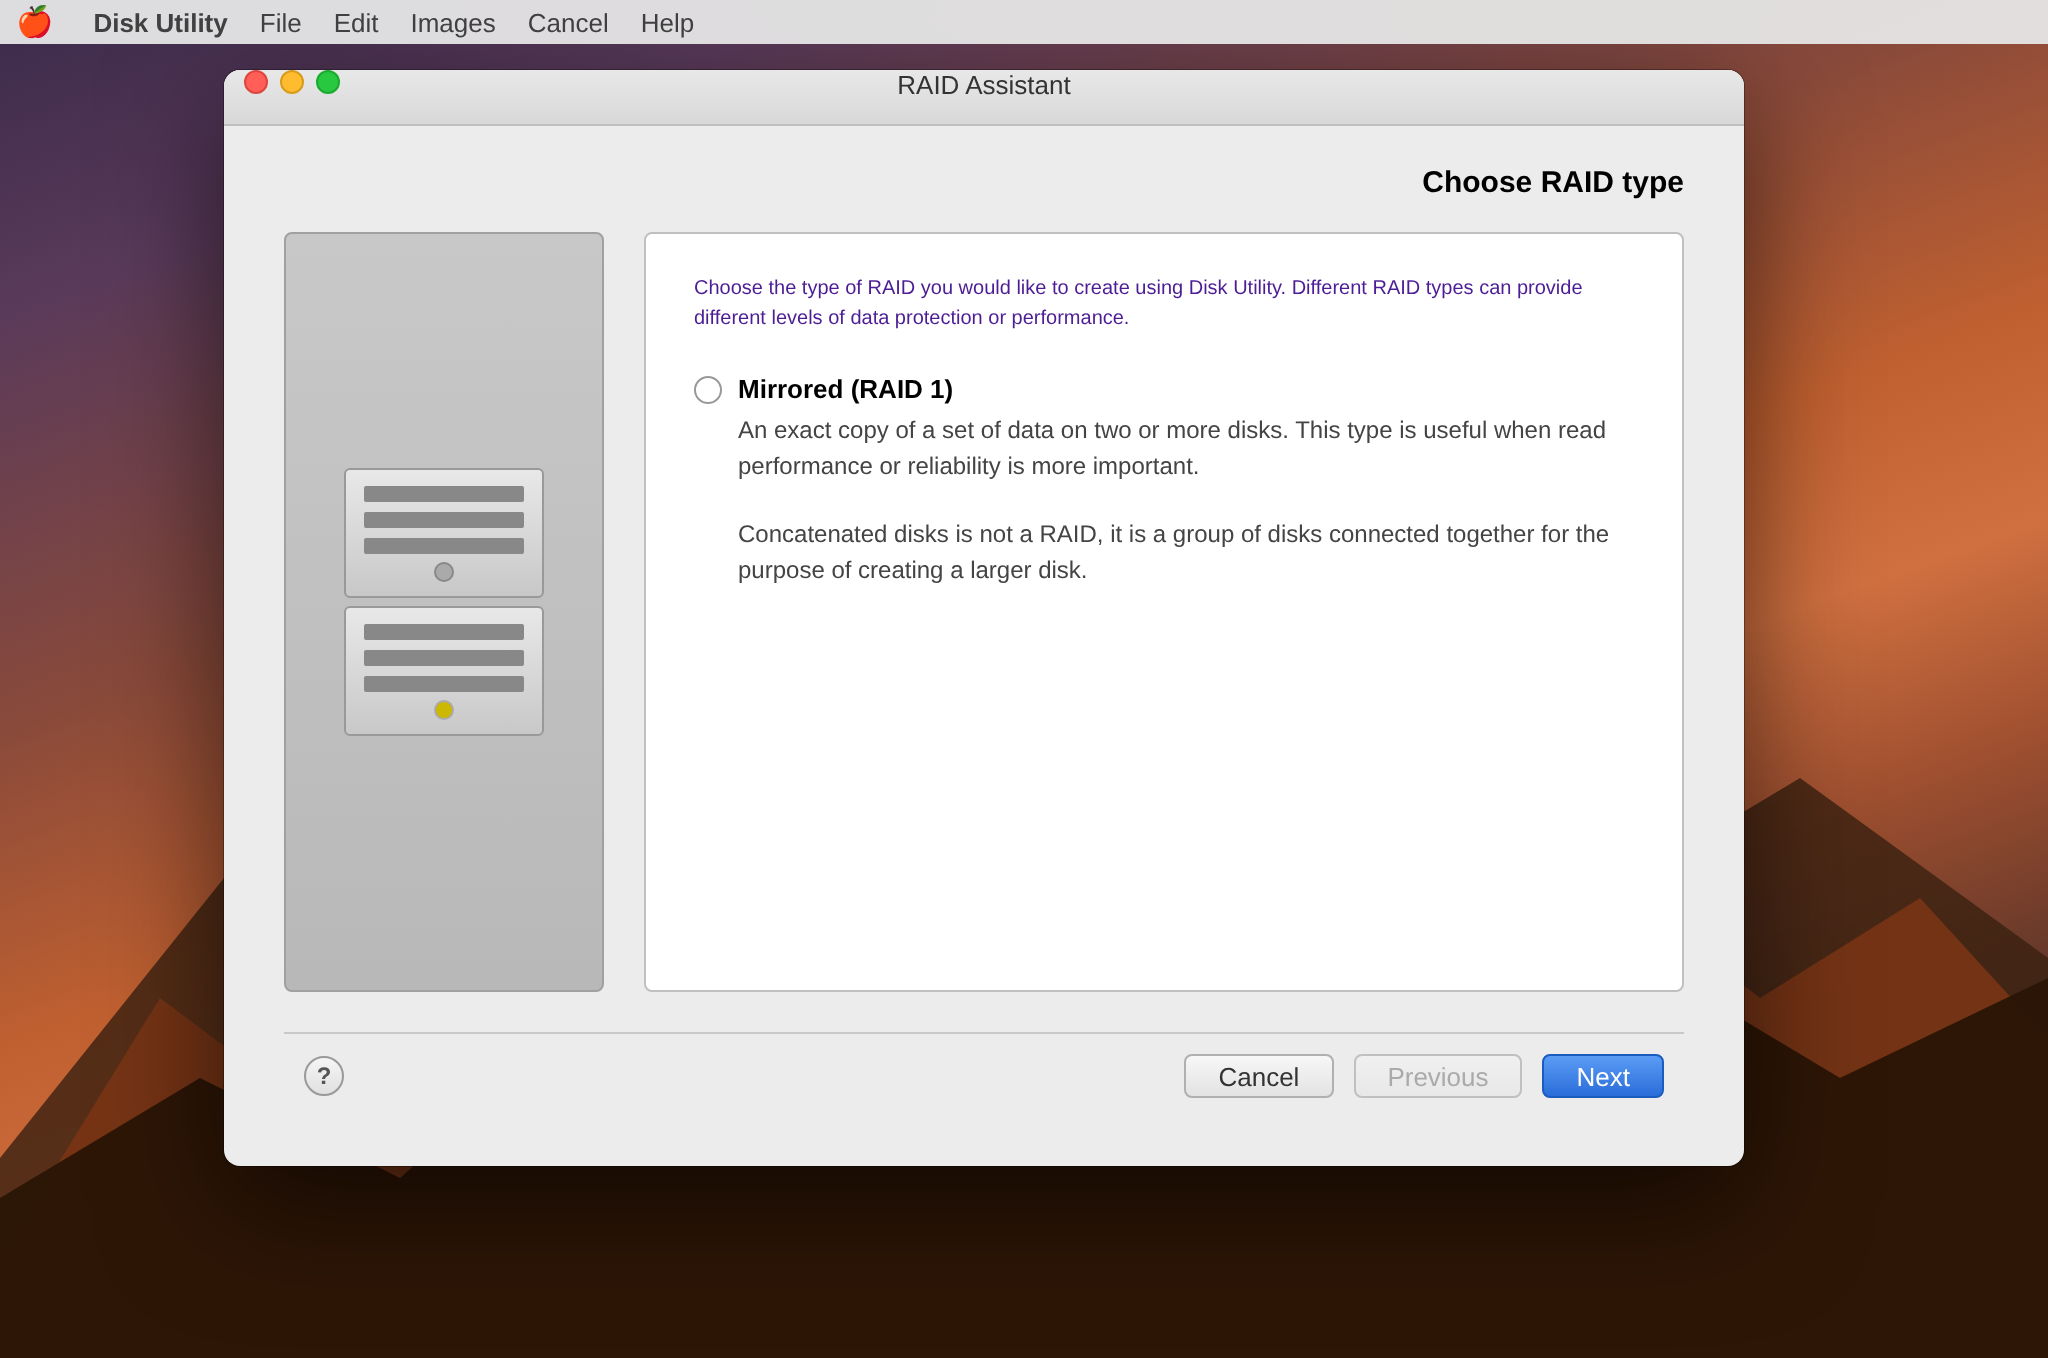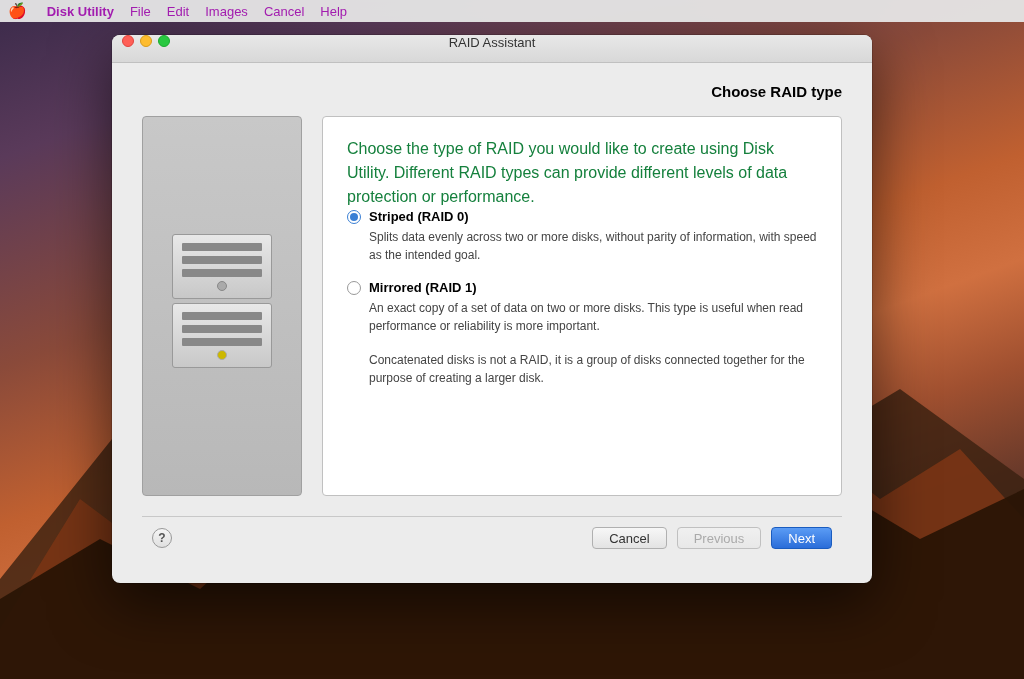--- a/index.html
+++ b/index.html
@@ -44,21 +44,21 @@
       z-index: 100;
       font-size: 13px;
     }
 
     .menubar-apple {
       font-size: 15px;
       margin-right: 4px;
     }
 
     .menubar-item {
-      color: #a21caf;
+      color: #404040;
       font-size: 13px;
       cursor: default;
     }
 
     .menubar-item.bold {
       font-weight: 600;
     }
 
     
     .window {
@@ -149,23 +149,24 @@
     
     .main-panel {
       flex: 1;
       background: #fff;
       border: 1px solid #c0c0c0;
       border-radius: 4px;
       padding: 20px 24px;
     }
 
     .description-text {
-      font-size: 16px;
-      color: #15803d;
+      font-size: 10px;
+      color: #4c1d95;
       line-height: 1.5;
+      margin-bottom: 20px;
     }
 
     
     .radio-option {
       margin-bottom: 16px;
     }
 
     .radio-label-row {
       display: flex;
       align-items: center;
@@ -360,27 +361,20 @@
             <div style="width:80px;height:8px;background:#888;border-radius:1px;margin-bottom:5px;"></div>
             <div style="width:80px;height:8px;background:#888;border-radius:1px;"></div>
             <div style="width:10px;height:10px;background:#ccb800;border-radius:50%;margin-top:4px;border:1px solid #aaa;"></div>
           </div>
         </div>
       </div>
 
       <div class="main-panel">
         <p class="description-text">Choose the type of RAID you would like to create using Disk Utility. Different RAID types can provide different levels of data protection or performance.</p>
 
-        <div class="radio-option">
-          <div class="radio-label-row">
-            <div class="radio-circle selected"></div>
-            <span class="radio-label">Striped (RAID 0)</span>
-          </div>
-          <p class="radio-desc">Splits data evenly across two or more disks, without parity of information, with speed as the intended goal.</p>
-        </div>
 
         <div class="radio-option">
           <div class="radio-label-row">
             <div class="radio-circle"></div>
             <span class="radio-label">Mirrored (RAID 1)</span>
           </div>
           <p class="radio-desc">An exact copy of a set of data on two or more disks. This type is useful when read performance or reliability is more important.</p>
         </div>
 
         <div class="radio-option">

